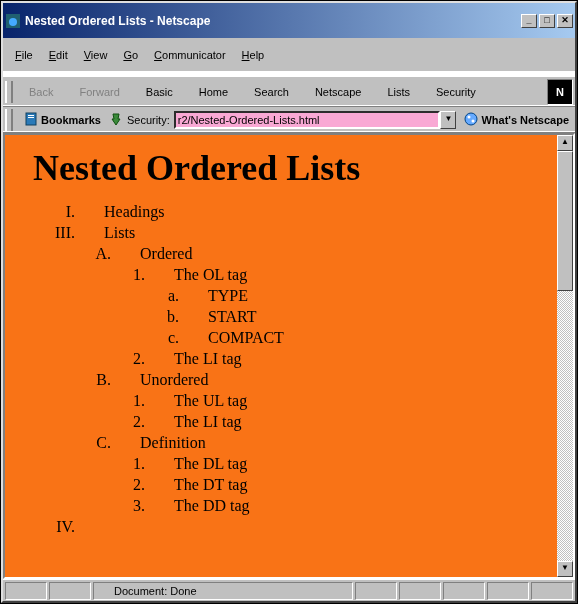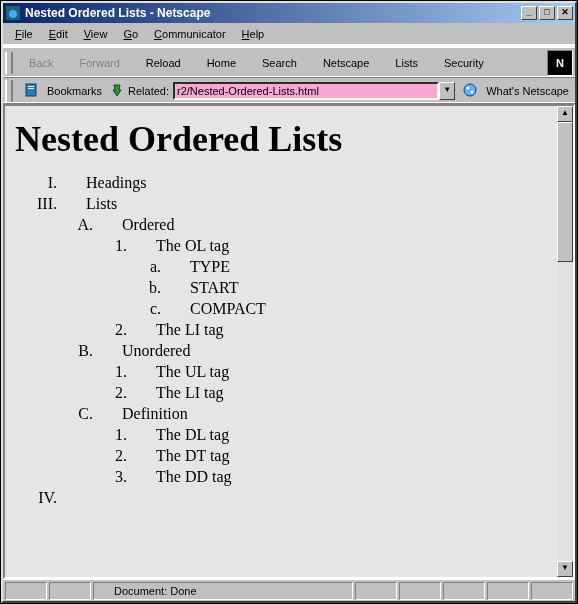--- a/index.html
+++ b/index.html
@@ -18,21 +18,21 @@
     flex-direction: column;
     height: 100%;
     border: 2px solid;
     border-color: #dfdfdf #404040 #404040 #dfdfdf;
   }
   .titlebar {
     background: linear-gradient(to right, #08246b, #a6caf0);
     color: #fff;
     display: flex;
     align-items: center;
-    height: 20px;
+    height: 35px;
     padding: 0 2px;
   }
   .titlebar .icon {
     width: 16px; height: 16px;
     display: inline-flex; align-items: center; justify-content: center;
     margin-right: 4px;
   }
   .titlebar .title {
     flex: 1;
     font-weight: bold;
@@ -49,22 +49,22 @@
     font-size: 9px;
     line-height: 10px;
     text-align: center;
     font-family: Tahoma, sans-serif;
     font-weight: bold;
     color: #000;
     cursor: default;
   }
   .menubar {
     display: flex;
-    padding: 3px 4px;
-    border-bottom: 3px solid #ffffff;
+    padding: 9px 4px;
+    border-bottom: 5px solid #ffffff;
     box-shadow: inset 0 -1px 0 #fff;
   }
   .menubar span {
     padding: 2px 8px;
     cursor: default;
   }
   .menubar span u { text-decoration: underline; }
   .toolbar {
     display: flex;
     align-items: center;
@@ -103,22 +103,23 @@
     border-bottom: 1px solid #808080;
     box-shadow: inset 0 -1px 0 #fff;
     padding: 2px 2px;
     height: 26px;
     gap: 4px;
   }
   .bookmark-btn, .related-btn {
     padding: 2px 4px;
     display: flex;
     align-items: center;
-    gap: 9px;
-    cursor: default;
+    gap: 3px;
+    cursor: default;
+    font-weight: bold;
   }
   .loc-input {
     flex: 1;
     display: flex;
     align-items: center;
   }
   .loc-input input {
     flex: 1;
     font-family: "MS Sans Serif", sans-serif;
     font-size: 11px;
@@ -140,25 +141,25 @@
     flex: 1;
     display: flex;
     border: 2px solid;
     border-color: #808080 #fff #fff #808080;
     margin: 0;
     overflow: hidden;
     background: #fff;
   }
   .content {
     flex: 1;
-    background: #e5e5e5;
+    background: #f97316;
     color: #000;
     font-family: "Times New Roman", Times, serif;
     font-size: 16px;
-    padding: 8px 10px;
+    padding: 8px 28px;
     overflow: hidden;
   }
   .content h1 {
     font-size: 36px;
     margin: 4px 0 14px 0;
     font-weight: bold;
   }
   .scrollbar {
     width: 16px;
     background: #e0e0e0;
@@ -243,21 +244,21 @@
     <span><u>V</u>iew</span>
     <span><u>G</u>o</span>
     <span><u>C</u>ommunicator</span>
     <span><u>H</u>elp</span>
   </div>
 
   <div class="toolbar">
     <div class="grip"></div>
     <div class="tool-btn disabled">Back</div>
     <div class="tool-btn disabled">Forward</div>
-    <div class="tool-btn">Reload</div>
+    <div class="tool-btn">Basic</div>
     <div class="tool-btn">Home</div>
     <div class="tool-btn">Search</div>
     <div class="tool-btn">Netscape</div>
     <div class="tool-btn">Lists</div>
     <div class="tool-btn">Security</div>
     <div class="netscape-logo">N</div>
   </div>
 
   <div class="locbar">
     <div class="grip"></div>
@@ -269,21 +270,21 @@
             <rect x="4" y="5" width="6" height="1" fill="#fff"></rect>
           </svg>
       </span>
       <span>Bookmarks</span>
     </div>
     <span>
       <svg width="14" height="14" viewBox="0 0 14 14">
           <path d="M4 2 L10 2 L9 7 L11 7 L7 13 L3 7 L5 7 Z" fill="#3a8a3a" stroke="#105010"></path>
         </svg>
     </span>
-    <span>Related:</span>
+    <span>Security:</span>
     <div class="loc-input">
       <input type="text" value="r2/Nested-Ordered-Lists.html" style="">
       <div class="dd-btn">▼</div>
     </div>
     <div class="related-btn">
       <span>
         <svg width="14" height="14" viewBox="0 0 14 14">
             <circle cx="7" cy="7" r="6" fill="#6af" stroke="#048"></circle>
             <circle cx="5" cy="5" r="1.5" fill="#fff"></circle>
             <circle cx="9" cy="9" r="1.5" fill="#fff"></circle>

